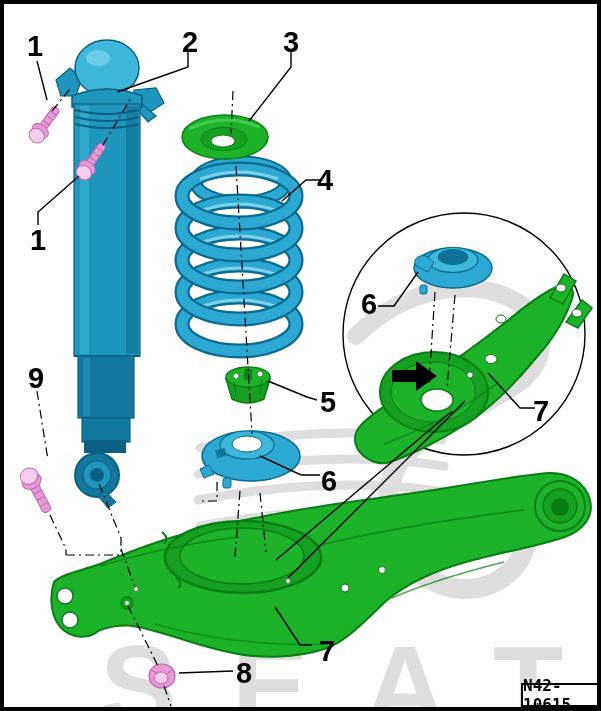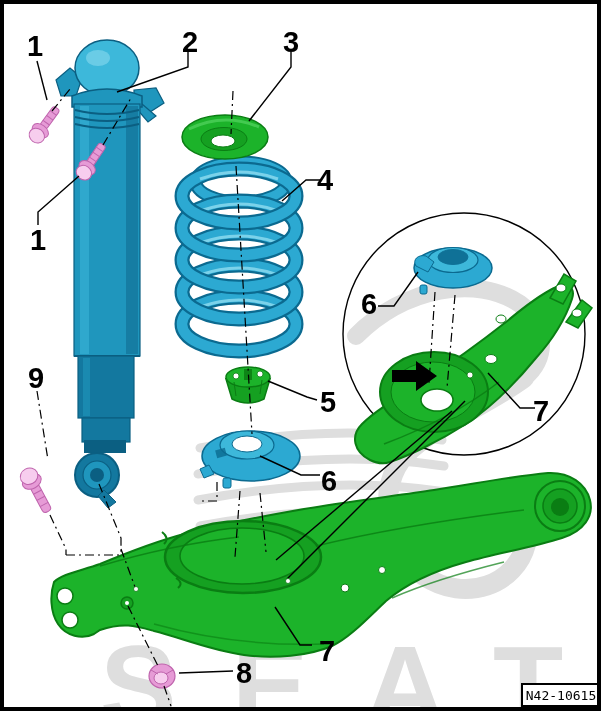--- a/index.html
+++ b/index.html
@@ -2,21 +2,21 @@
 <html style="--line: #000000; --white: #ffffff; --gray-wm: #dedede; --shock-light: #3db8da; --shock-mid: #1f96bd; --shock-dark: #13789f; --shock-deep: #0b5f82; --spring-main: #2ca9d2; --spring-dark: #0b6a90; --spring-hi: #90dcf0; --green-main: #1cb32a; --green-mid: #15a021; --green-dark: #0a7d13; --pink-main: #e69bd6; --pink-dark: #bf64ad; --pink-hi: #f7cdee;"><head>
 <meta charset="utf-8">
 <style>
   html,body{margin:0;padding:0;background:#fff;font-family:"Liberation Sans",sans-serif;}
   #fig{position:relative;width:601px;height:711px;box-sizing:border-box;border:4px solid var(--line,#000);
        background:#fff;overflow:hidden;}
   #fig svg{position:absolute;left:0;top:0;}
   .callout{position:absolute;transform:translate(-50%,-50%);font-weight:bold;font-size:29px;
            color:var(--line,#000);line-height:1;user-select:none;}
   .refbox{position:absolute;left:517px;top:679px;width:76px;height:20px;border:2px solid var(--line,#000);
-          background:var(--white,#fff);font-family:"DejaVu Sans Mono",monospace;font-size:13px;font-weight:normal;
+          background:var(--white,#fff);font-family:"DejaVu Sans Mono",monospace;font-size:16px;font-weight:bold;
           display:flex;align-items:center;justify-content:center;letter-spacing:0px;color:var(--line,#000);}
   
   .f-w{fill:var(--white,#fff)}
   .f-gm{fill:var(--green-main)} .f-gmid{fill:var(--green-mid)} .f-gd{fill:var(--green-dark)}
   .s-gd{stroke:var(--green-dark)}
   .f-sm{fill:var(--spring-main)} .f-sd{fill:var(--spring-dark)} .s-sd{stroke:var(--spring-dark)}
   .st-sm{stroke:var(--spring-main)} .st-sd{stroke:var(--spring-dark)} .st-sh{stroke:var(--spring-hi)}
   .f-shl{fill:var(--shock-light)} .f-shm{fill:var(--shock-mid)} .f-shd{fill:var(--shock-dark)}
   .f-shp{fill:var(--shock-deep)} .s-shp{stroke:var(--shock-deep)}
   .f-pk{fill:var(--pink-main)} .f-pkh{fill:var(--pink-hi)} .s-pkd{stroke:var(--pink-dark)}

